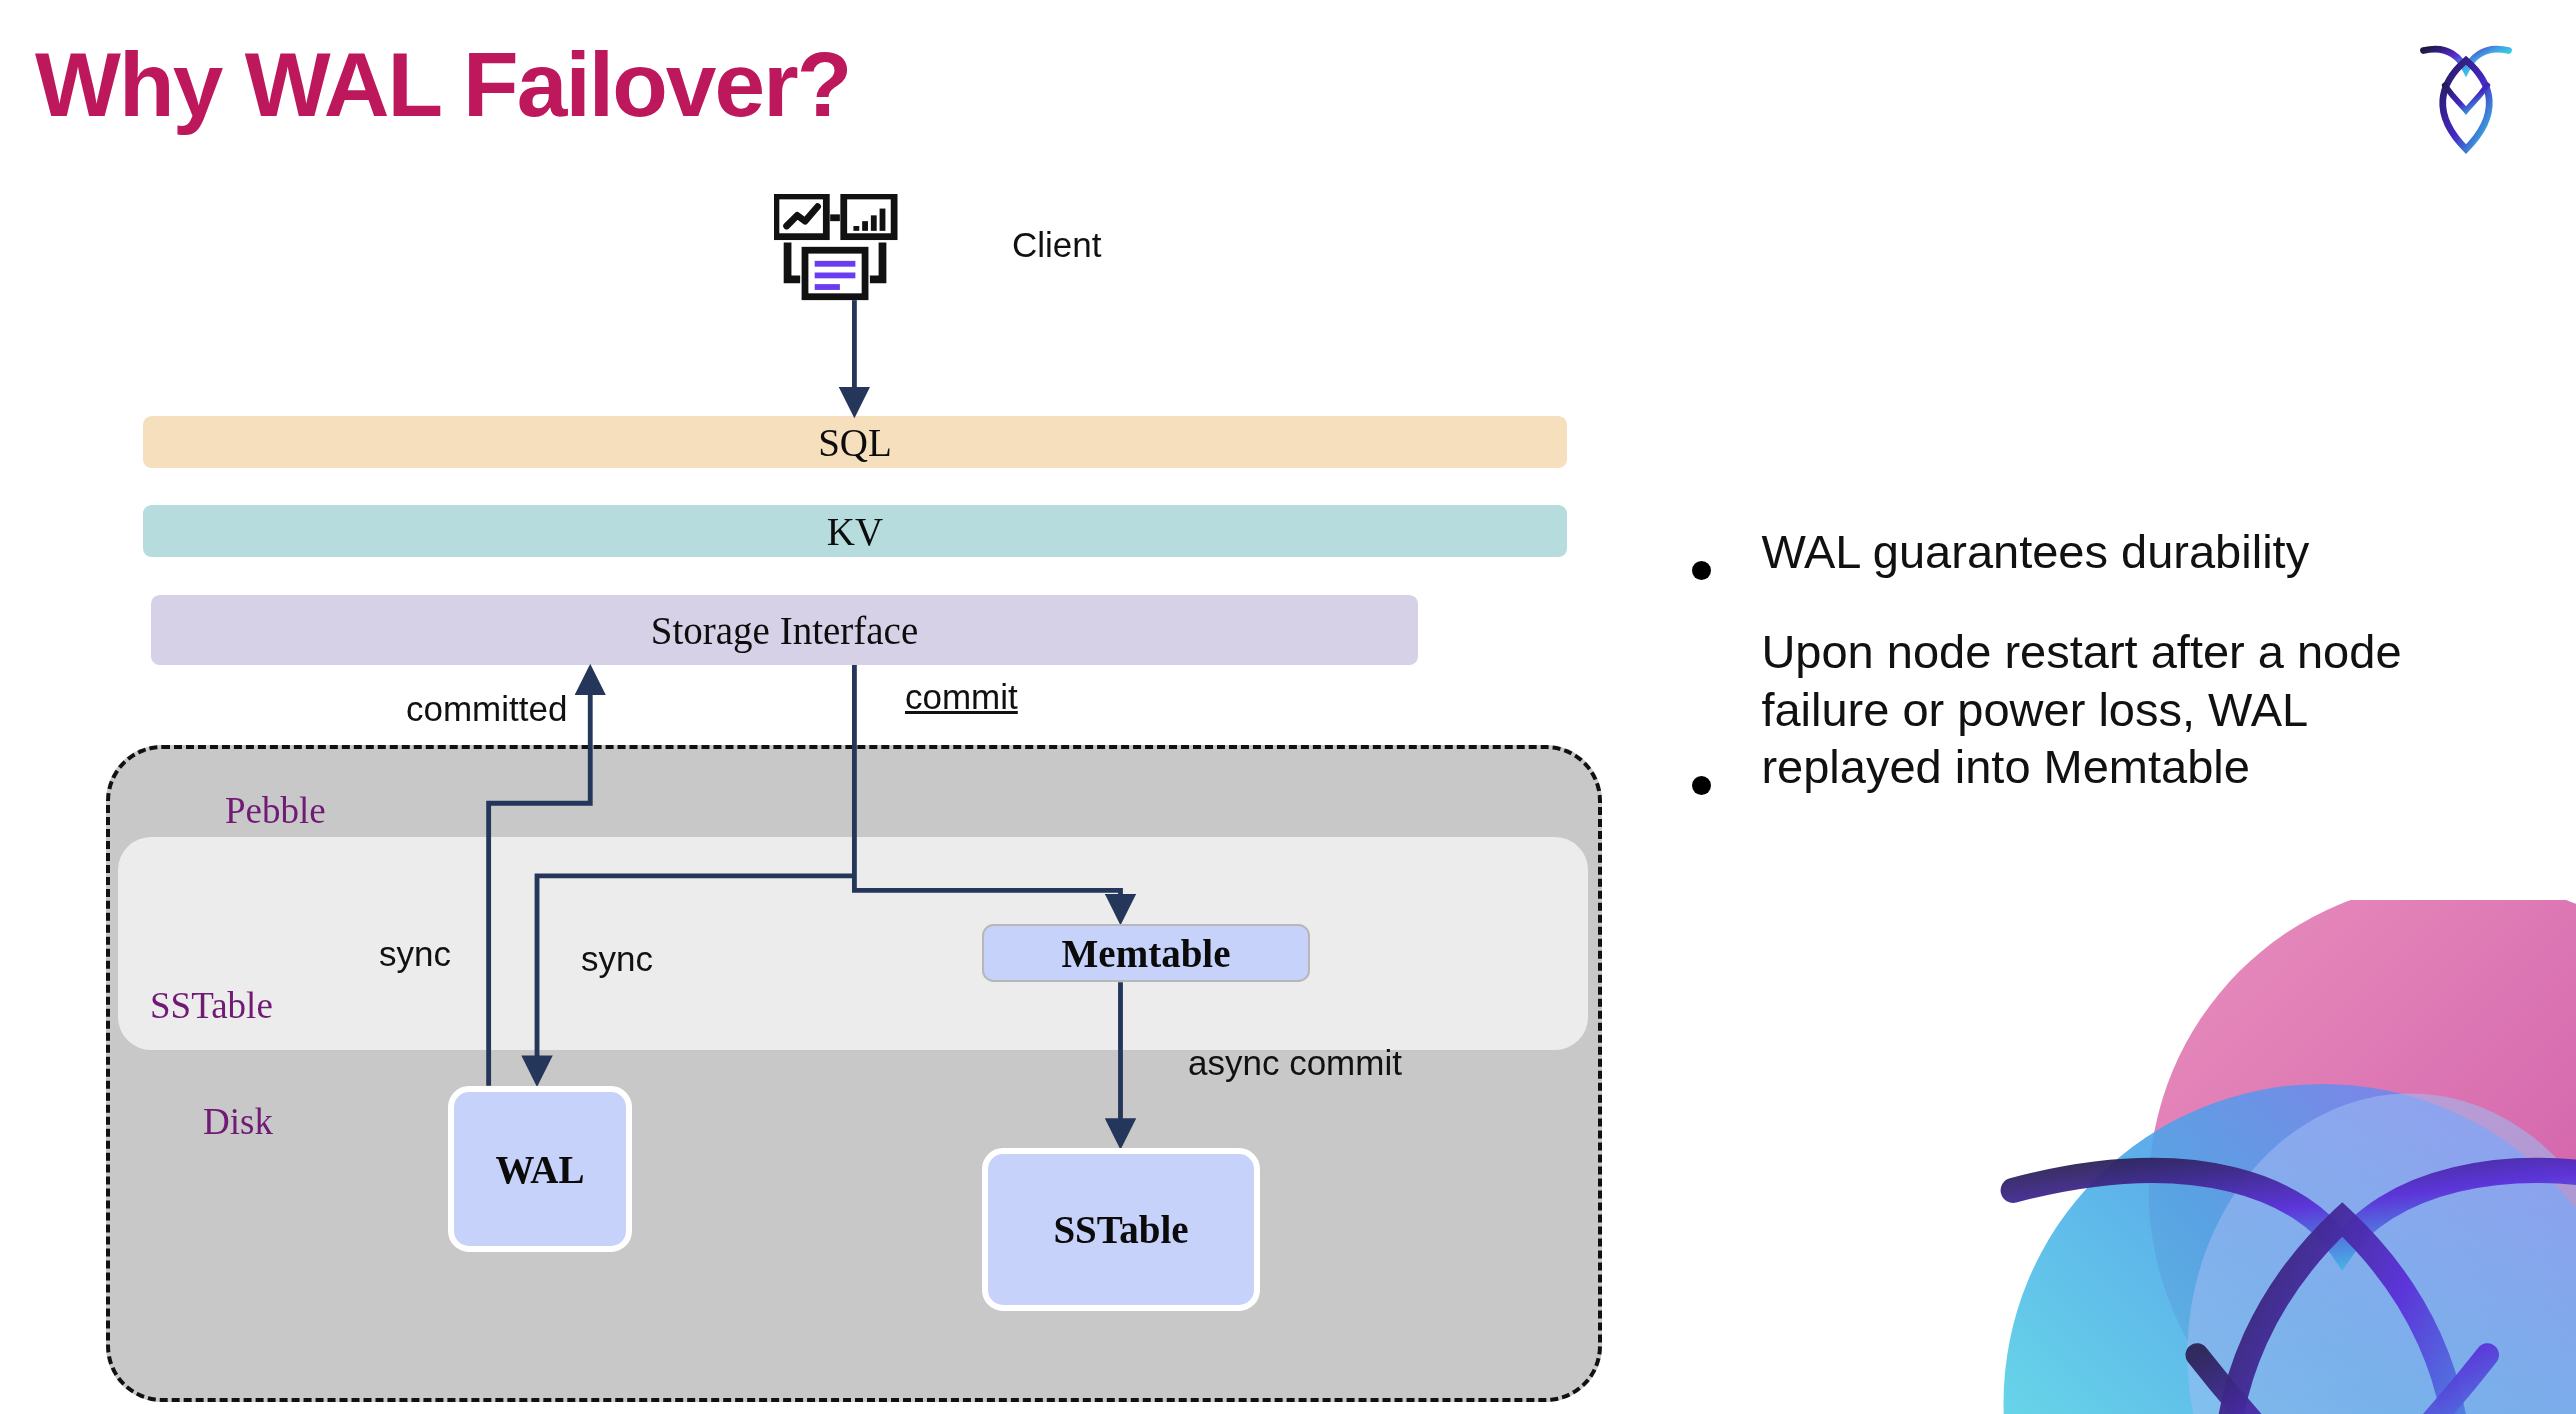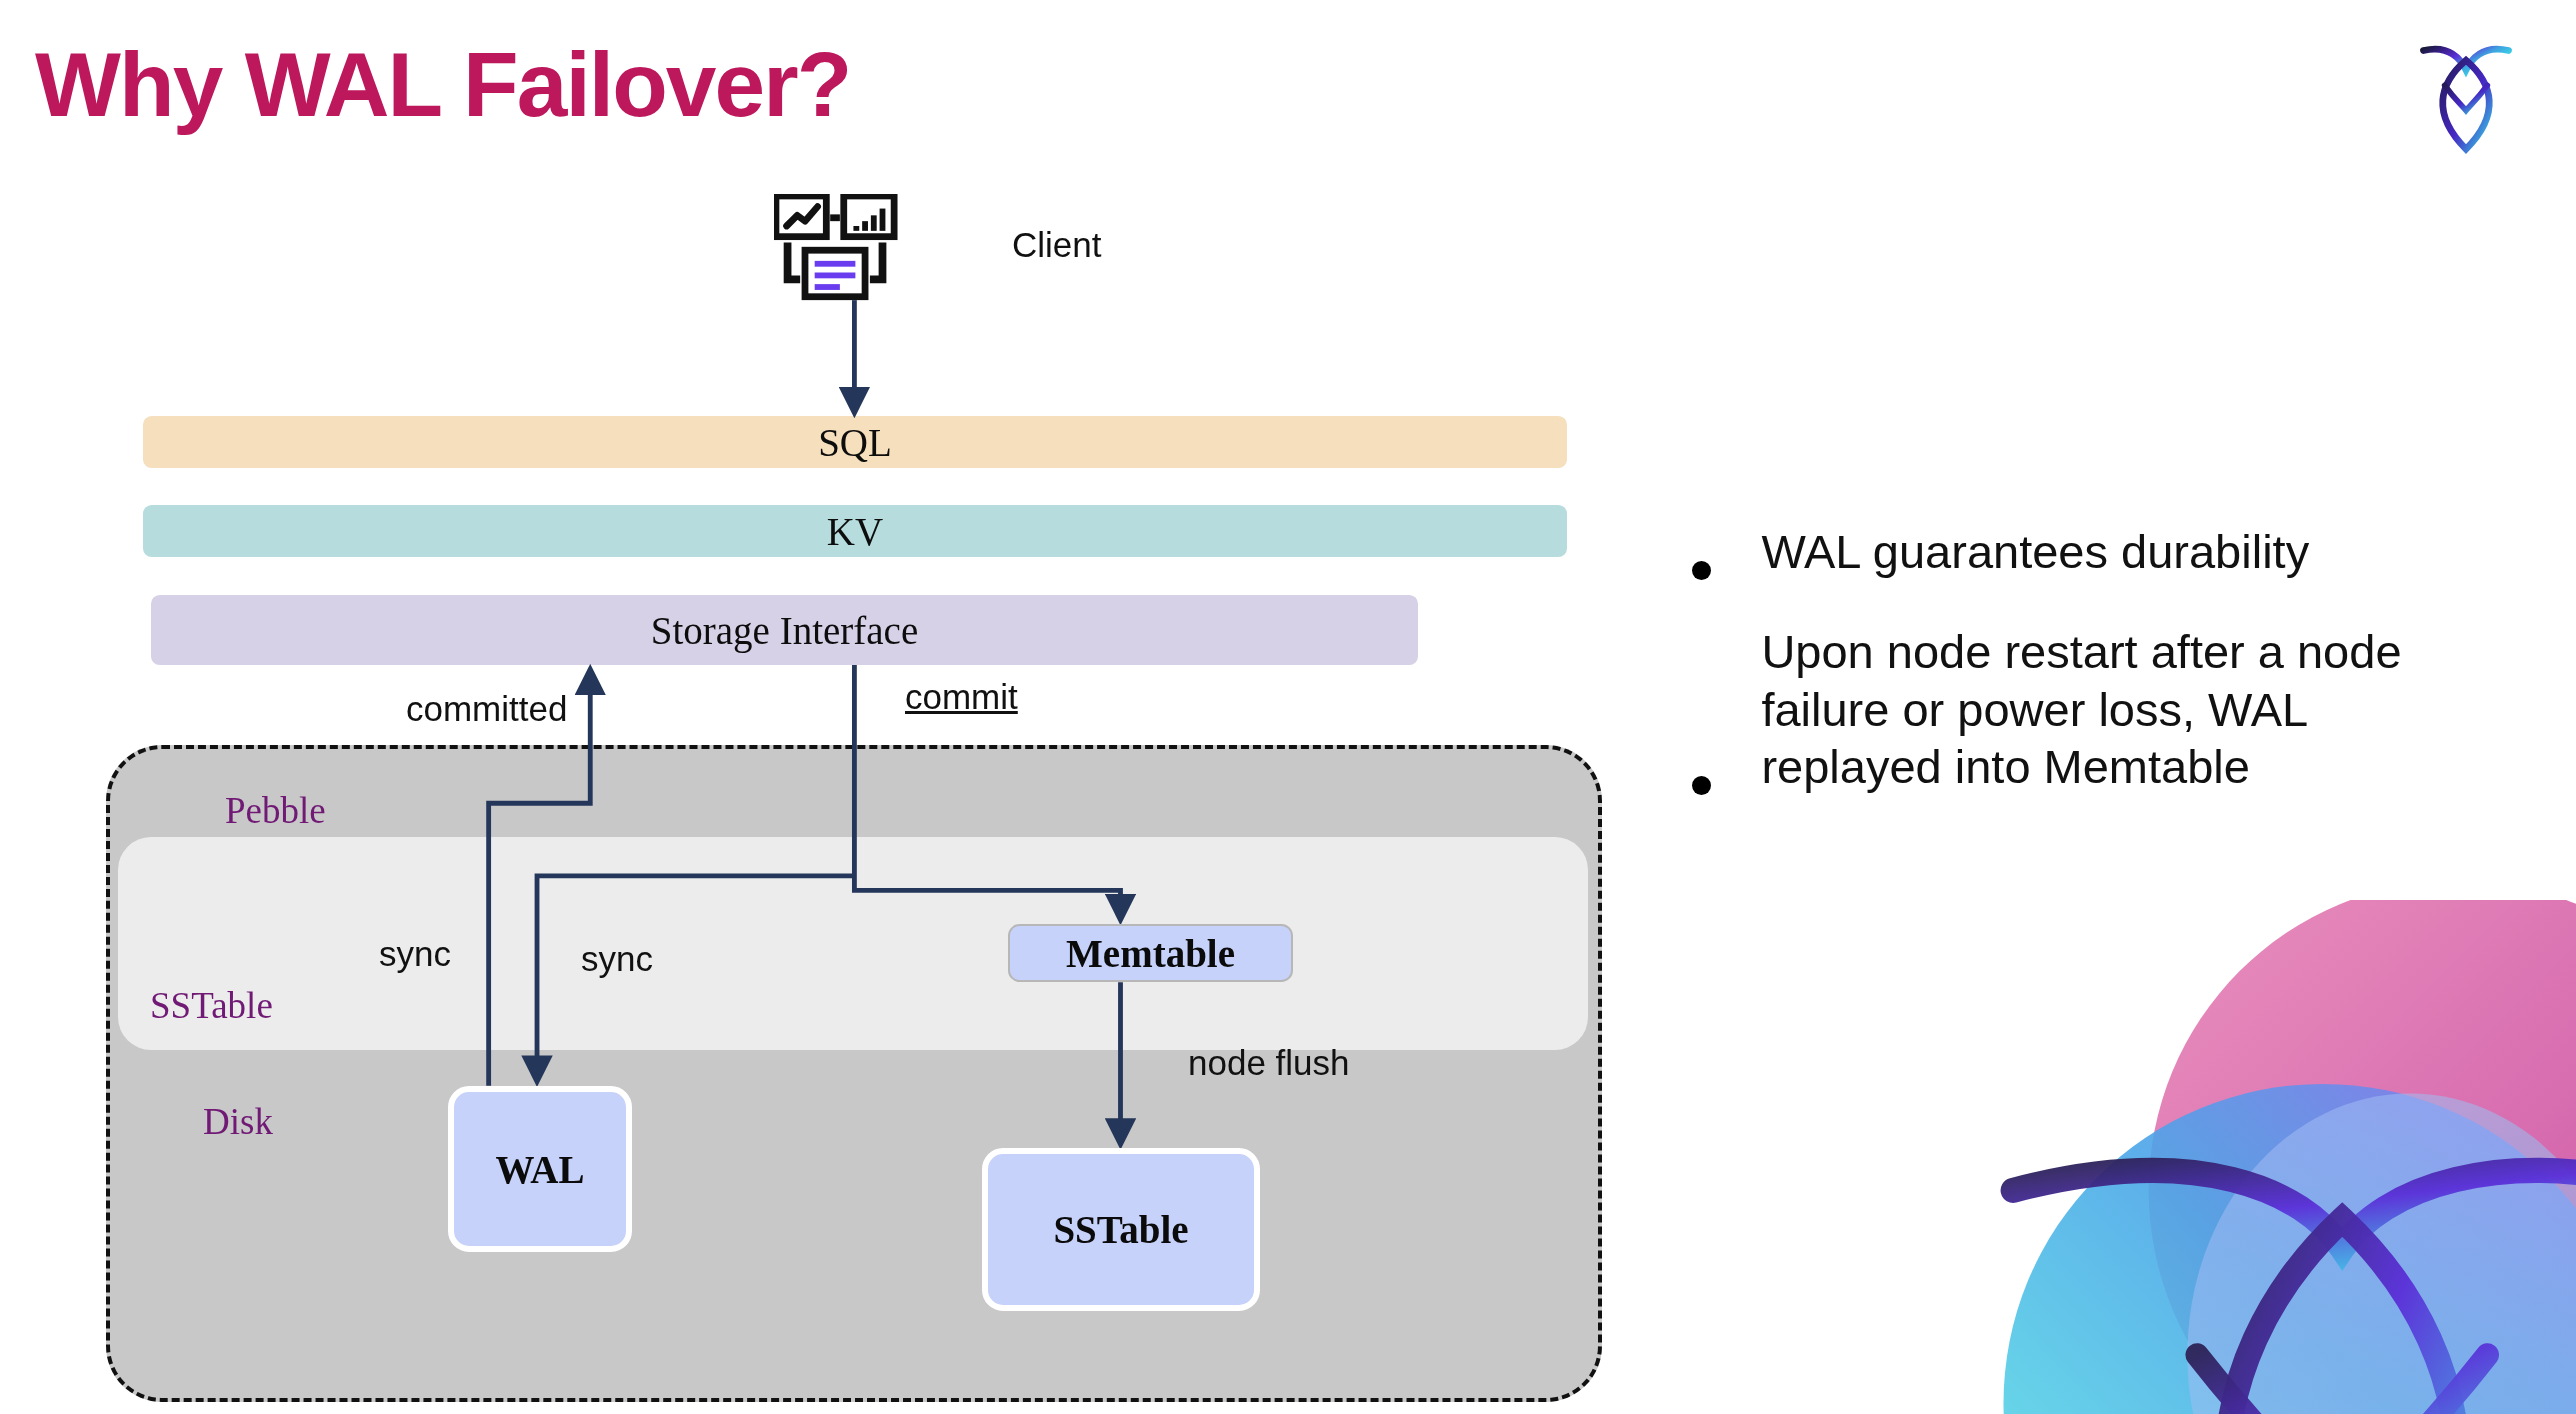--- a/index.html
+++ b/index.html
@@ -36,22 +36,22 @@
           background:#ececec;border-radius:33px;}
   .region-label{position:absolute;font-family:"Liberation Serif",serif;font-size:37px;color:#701a75;}
   #lbl-pebble{left:225px;top:789px;}
   #lbl-memory{left:150px;top:984px;}
   #lbl-disk{left:203px;top:1100px;}
 
   
   .node{position:absolute;display:flex;align-items:center;justify-content:center;
         font-family:"Liberation Serif",serif;font-weight:bold;font-size:39px;color:#0b0b0b;
         background:#c6d2f9;box-sizing:border-box;}
-  #node-memtable{left:982px;top:924px;width:285px;height:58px;border-radius:11.6px;
-                 border:2.9px solid #b7b7b7;margin-left:26px;}
+  #node-memtable{left:982px;top:924px;width:328px;height:58px;border-radius:11.6px;
+                 border:2.9px solid #b7b7b7;}
   #node-wal{left:448px;top:1086px;width:184px;height:166px;border-radius:21px;
             border:6.8px solid #ffffff;}
   #node-sstable{left:982px;top:1148px;width:278px;height:163px;border-radius:21px;
                 border:6.8px solid #ffffff;}
 
   
   .edge-label{position:absolute;font-family:"Liberation Sans",sans-serif;font-size:35px;color:#111;
               white-space:nowrap;}
   #el-committed{left:406px;top:689px;}
   #el-commit{left:905px;top:677px;text-decoration:underline;}
@@ -215,21 +215,21 @@
       <span>WAL</span>
     </div>
     <div id="node-sstable" class="node">
       <span>SSTable</span>
     </div>
 
     <div id="el-committed" class="edge-label">committed</div>
     <div id="el-commit" class="edge-label">commit</div>
     <div id="el-sync-a" class="edge-label">sync</div>
     <div id="el-sync-b" class="edge-label">sync</div>
-    <div id="el-asyncflush" class="edge-label">node flush</div>
+    <div id="el-asyncflush" class="edge-label">async commit</div>
   </div>
 
   <div id="bullets">
     <div class="bullet">
       <span class="dot"></span>
       <span class="txt">WAL guarantees durability</span>
     </div>
     <div class="bullet">
       <span class="dot"></span>
       <span class="txt">Upon node restart after a node failure or power loss, WAL replayed into Memtable</span>

